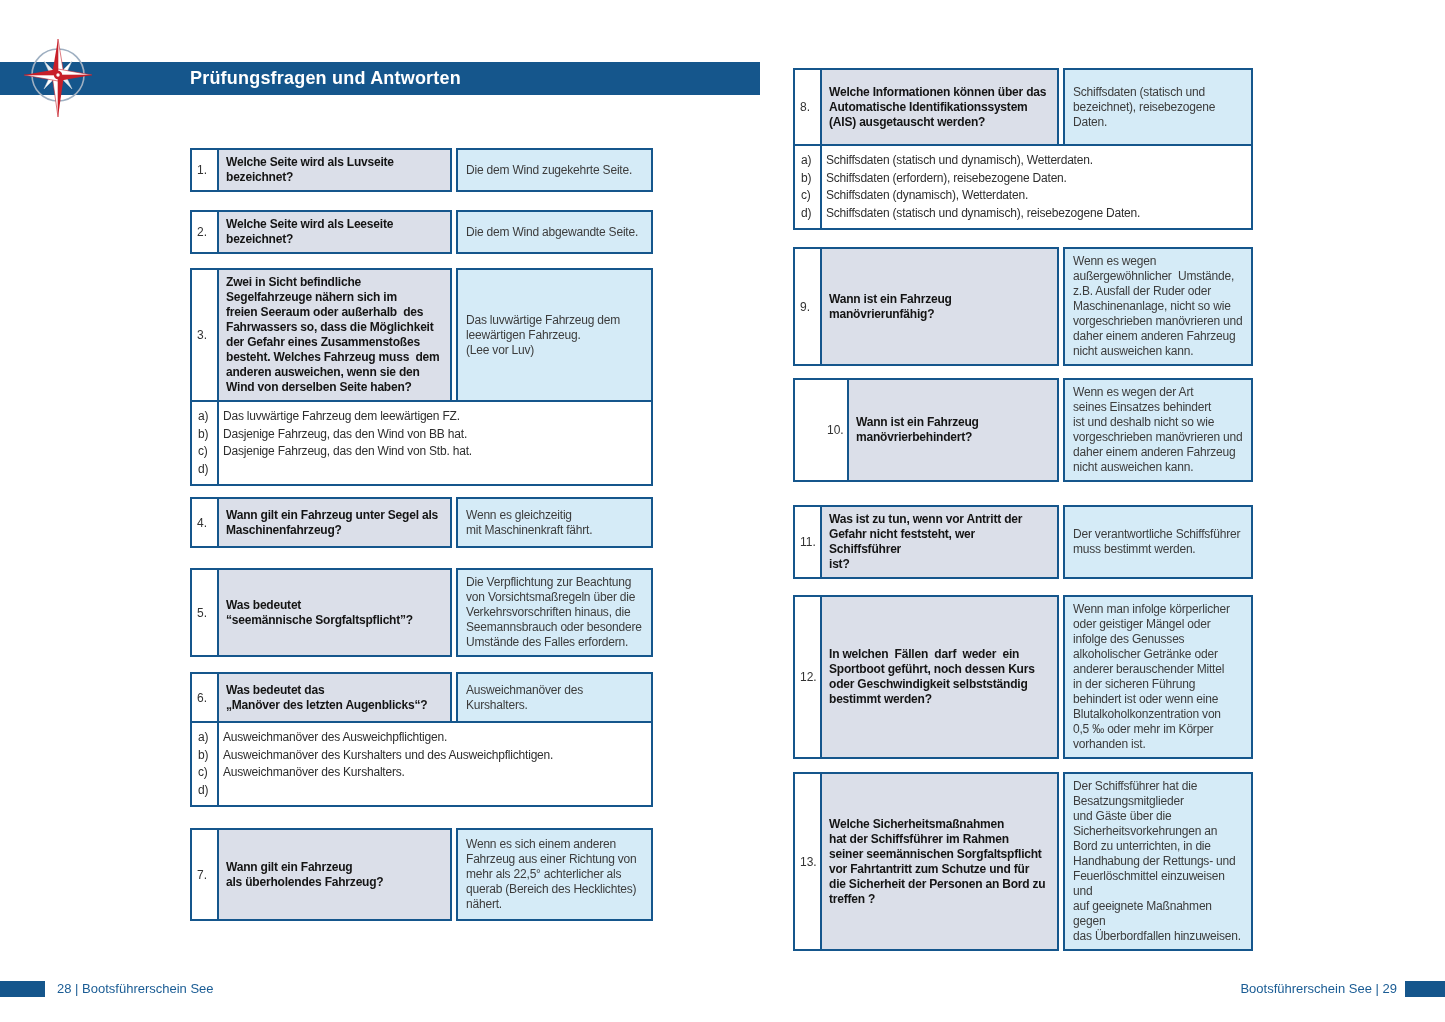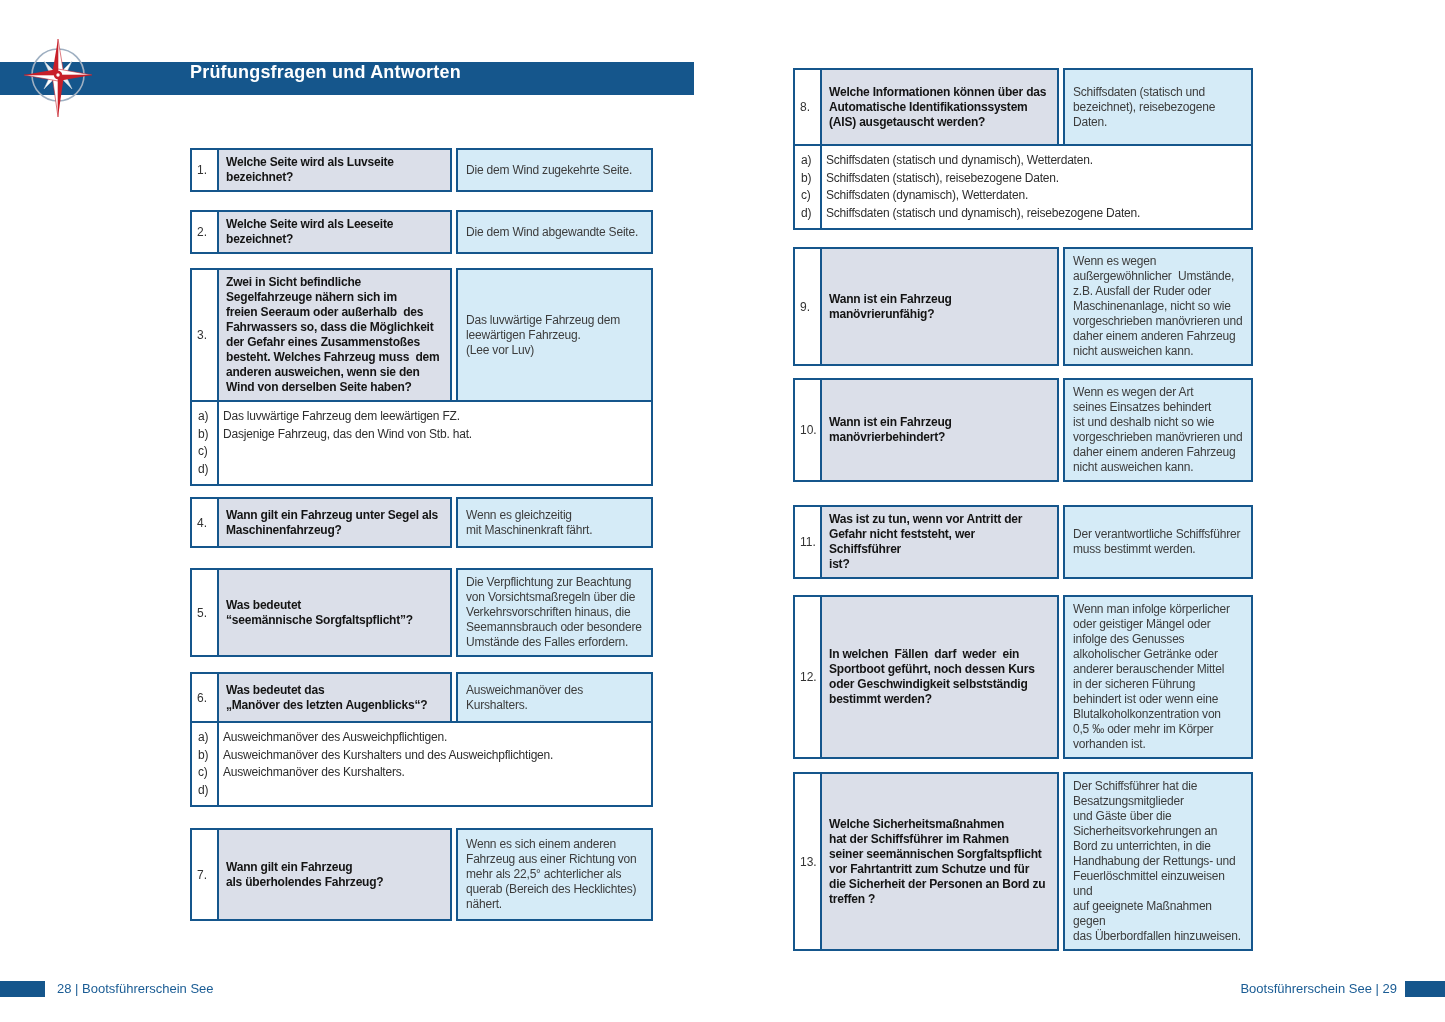--- a/index.html
+++ b/index.html
@@ -12,24 +12,24 @@
     height: 1022px;
     background: #ffffff;
     overflow: hidden;
     margin: 0 auto;
   }
 
   
   .header-bar {
     position: absolute;
     left: 0; top: 62px;
-    width: 694px; height: 33px;
+    width: 760px; height: 33px;
     background: var(--accent-blue, #15568c);
     display: flex;
-    align-items: flex-start;
+    align-items: center;
   }
   .header-title {
     margin-left: 190px;
     color: var(--title-text, #ffffff);
     font-size: 18px;
     font-weight: bold;
     letter-spacing: 0.2px;
     white-space: nowrap;
   }
 
@@ -217,20 +217,21 @@
     </div>
     <div class="opts" style="min-height:82px;">
       <div class="opts-letters">
         <div>a)</div>
         <div>b)</div>
         <div>c)</div>
         <div>d)</div>
       </div>
       <div class="opts-texts">
         <div>Das luvwärtige Fahrzeug dem leewärtigen FZ.</div>
+        <div>Dasjenige Fahrzeug, das den Wind von BB hat.</div>
         <div>Dasjenige Fahrzeug, das den Wind von Stb. hat.</div>
       </div>
     </div>
   </div>
 
   <div class="qa" style="left:190px; top:497px; width:463px;">
     <div class="row" style="min-height:51px;">
       <div class="lbox" style="width:262px;">
         <div class="num">4.</div>
         <div class="q">Wann gilt ein Fahrzeug unter Segel als
@@ -309,21 +310,21 @@
     </div>
     <div class="opts" style="min-height:82px;">
       <div class="opts-letters">
         <div>a)</div>
         <div>b)</div>
         <div>c)</div>
         <div>d)</div>
       </div>
       <div class="opts-texts">
         <div>Schiffsdaten (statisch und dynamisch), Wetterdaten.</div>
-        <div>Schiffsdaten (statisch), reisebezogene Daten.</div>
+        <div>Schiffsdaten (erfordern), reisebezogene Daten.</div>
         <div>Schiffsdaten (dynamisch), Wetterdaten.</div>
         <div>Schiffsdaten (statisch und dynamisch), reisebezogene Daten.</div>
       </div>
     </div>
   </div>
 
   <div class="qa" style="left:793px; top:247px; width:460px;">
     <div class="row" style="min-height:114px;">
       <div class="lbox" style="width:266px;">
         <div class="num">9.</div>
@@ -335,21 +336,21 @@
 z.B. Ausfall der Ruder oder
 Maschinenanlage, nicht so wie
 vorgeschrieben manövrieren und
 daher einem anderen Fahrzeug
 nicht ausweichen kann.</div>
     </div>
   </div>
 
   <div class="qa" style="left:793px; top:378px; width:460px;">
     <div class="row" style="min-height:98px;">
-      <div class="lbox" style="width:266px;">
+      <div class="lbox" style="width:266px;padding-left:27px;">
         <div class="num">10.</div>
         <div class="q">Wann ist ein Fahrzeug
 manövrierbehindert?</div>
       </div>
       <div class="abox">Wenn es wegen der Art
 seines Einsatzes behindert
 ist und deshalb nicht so wie
 vorgeschrieben manövrieren und
 daher einem anderen Fahrzeug
 nicht ausweichen kann.</div>

